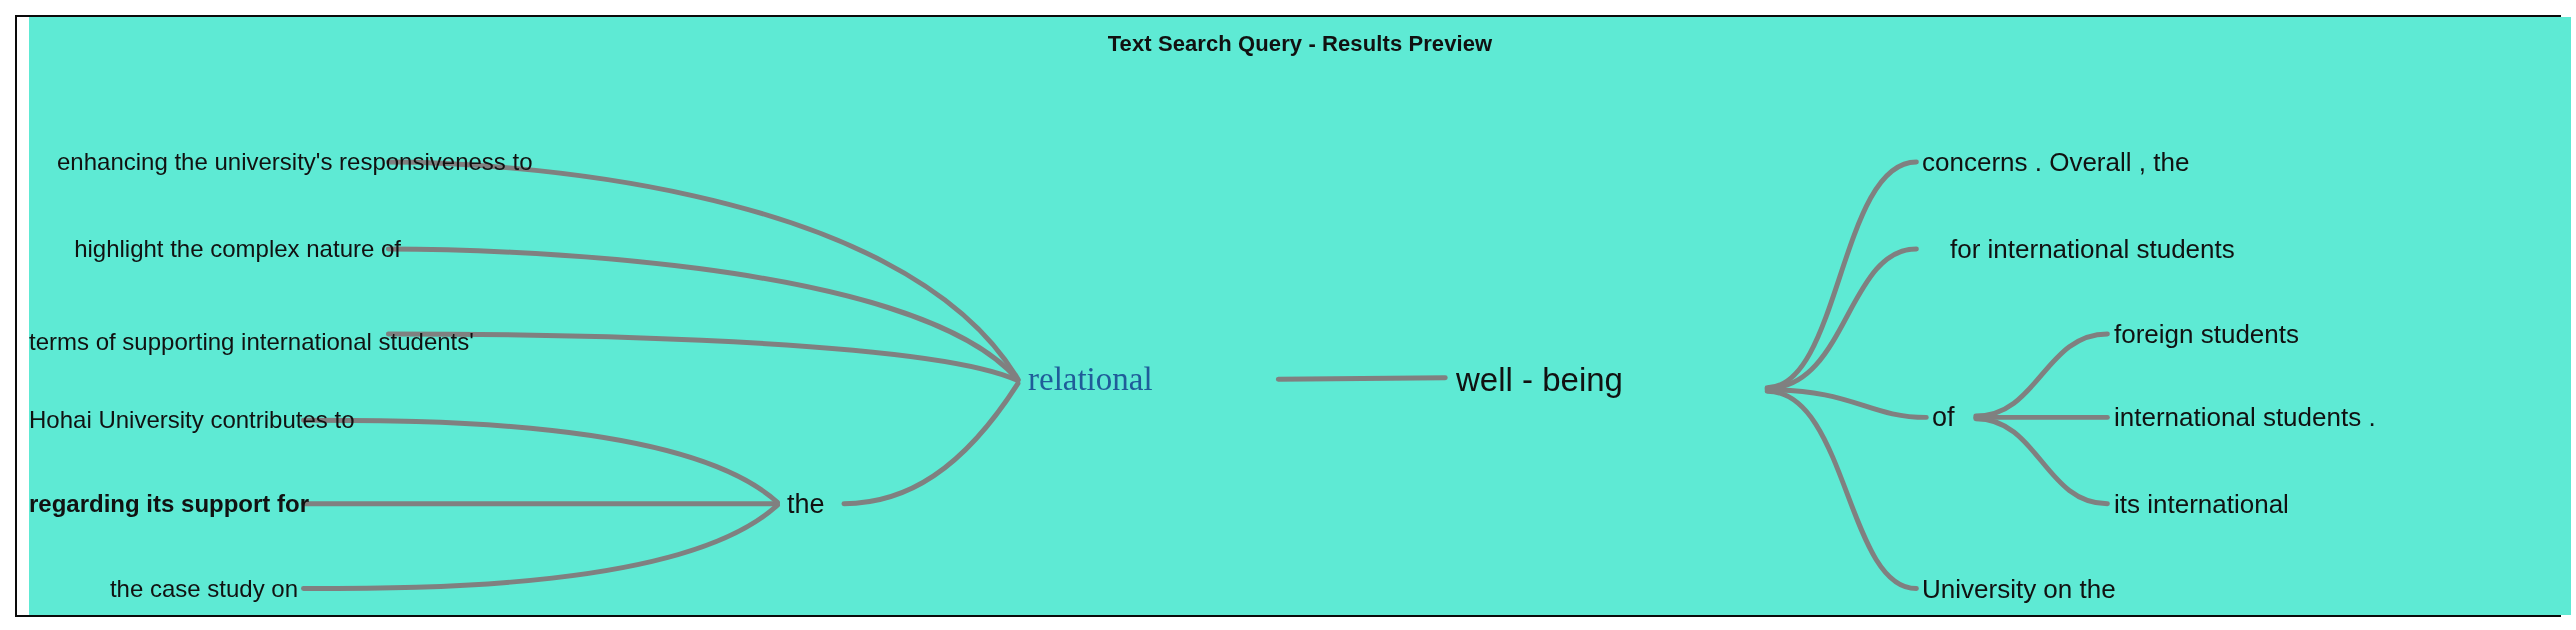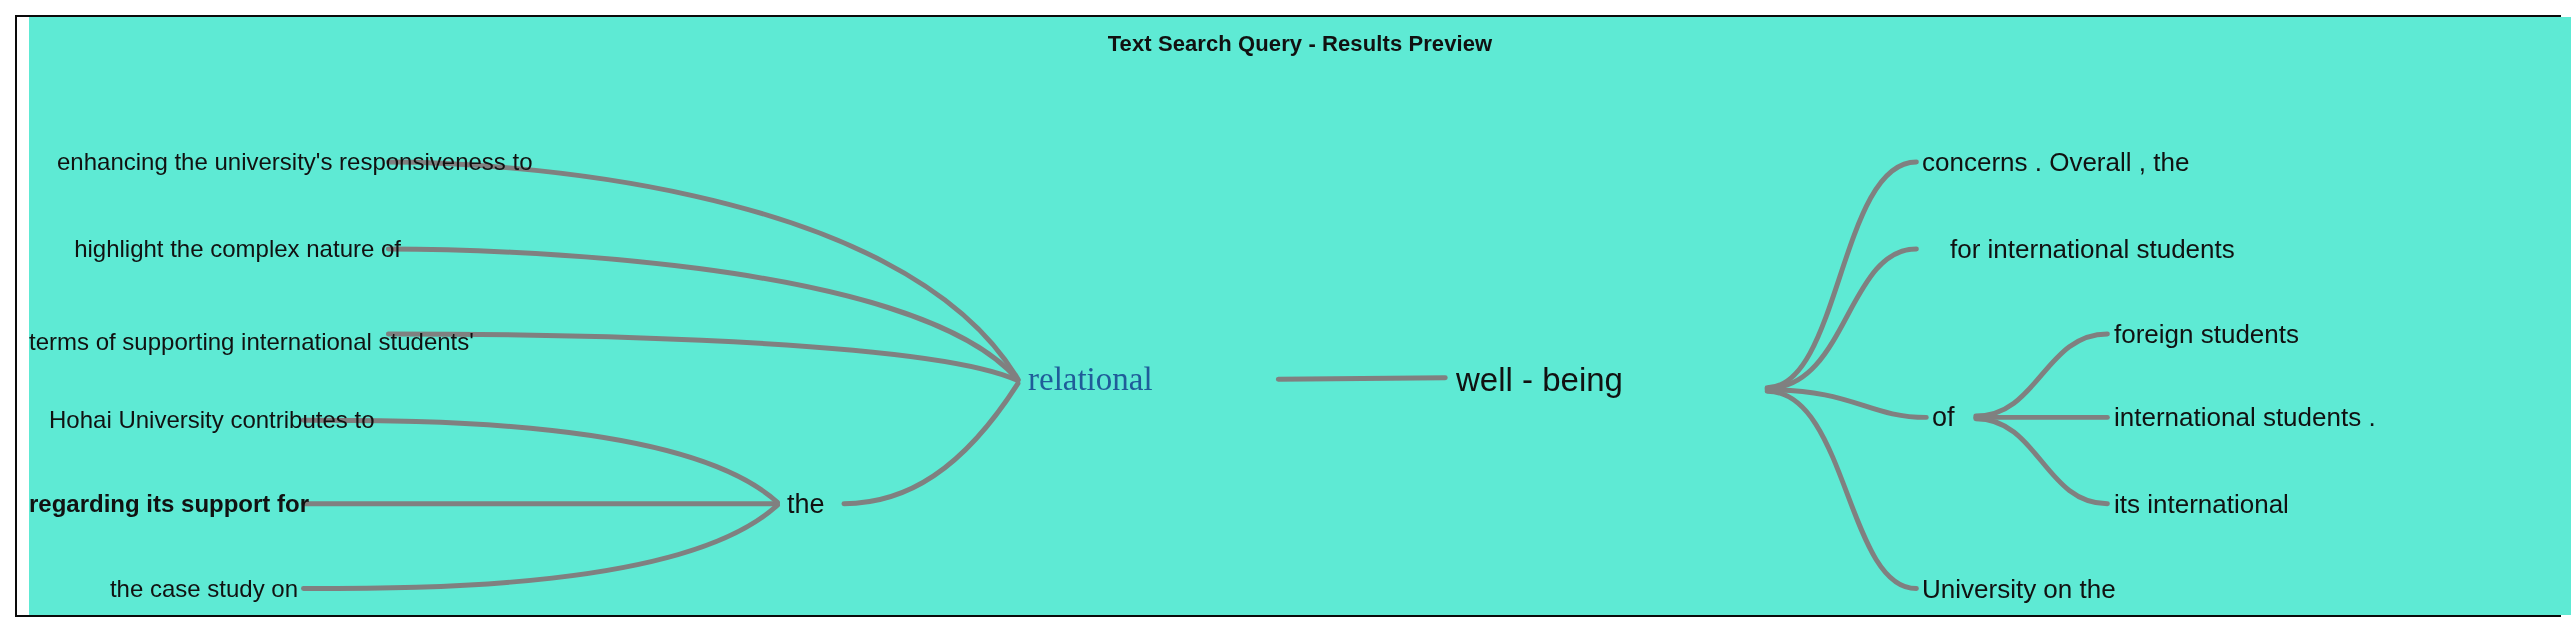--- a/index.html
+++ b/index.html
@@ -134,21 +134,21 @@
           <path d="M 2752 568 C 2840 568 2850 688 2938 688"></path>
         </g>
       </svg>
 
       <div class="node left-word" style="left:0px; top:145px; width:354px;padding-left:28px;">enhancing the university's responsiveness to</div>
 
       <div class="node left-word" style="left:0px; top:232px; width:354px;padding-left:18px;">highlight the complex nature of</div>
 
       <div class="node left-word" style="left:0px; top:317px; width:354px;margin-top:8px;">terms of supporting international students'</div>
 
-      <div class="node left-word" style="left:0px; top:403px; width:269px;margin-left:20px;">Hohai University contributes to</div>
+      <div class="node left-word" style="left:0px; top:403px; width:269px;">Hohai University contributes to</div>
 
       <div class="node left-word" style="left:0px; top:487px; width:269px;font-weight:bold;">regarding its support for</div>
 
       <div class="node left-word" style="left:0px; top:572px; width:269px;">the case study on</div>
 
       <div class="node mid-word" style="left:758px; top:487px;">the</div>
 
       <div class="node root-word" style="left:999px; top:362px; color:#1f5c99;">relational</div>
 
       <div class="node head-word" style="left:1427px; top:362px;">well - being</div>

